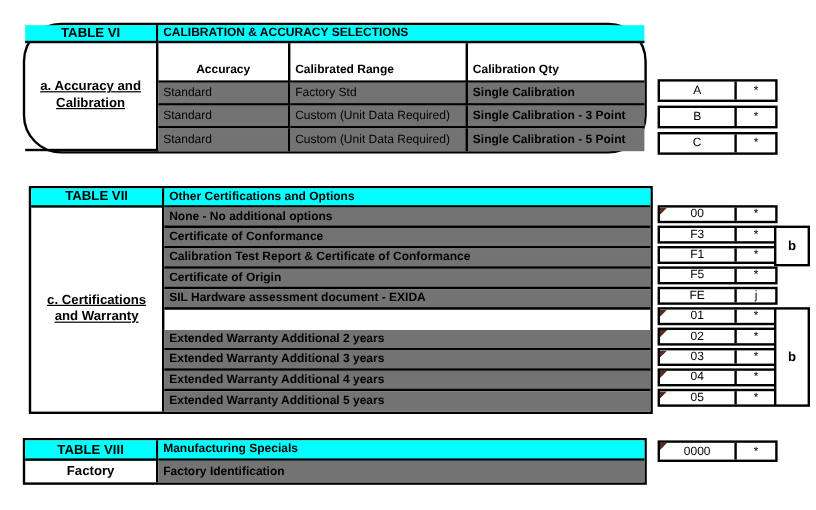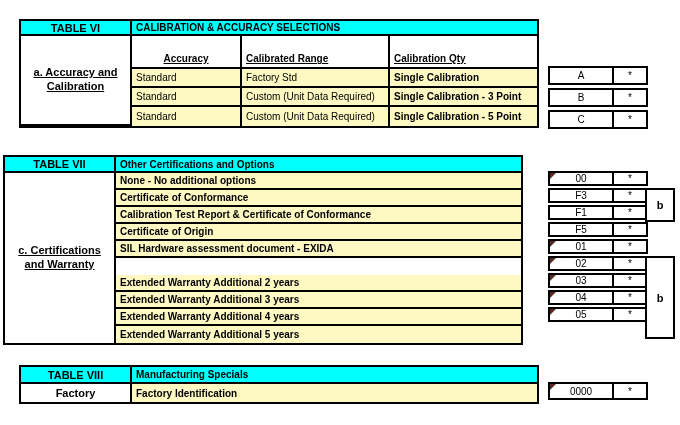--- a/index.html
+++ b/index.html
@@ -11,31 +11,31 @@
   .abs { position:absolute; }
   .grid { display:grid; border:2px solid #000; box-sizing:border-box; background:#fff; }
   .cell {
     border-right:2px solid #000; border-bottom:2px solid #000;
     box-sizing:border-box; display:flex; align-items:center;
     padding:0 4px; font-size:10px; overflow:hidden; white-space:nowrap;
   }
   .no-br { border-right:none;font-weight:bold; }
   .no-bb { border-bottom:none; }
   .cyan { background:#00FFFF; }
-  .gray { background:#fef9c3; }
+  .gray { background:#737373; }
   .bold { font-weight:bold; }
   .center { justify-content:center; text-align:center; }
-  .btm { align-items:flex-end; padding-bottom:3px;text-decoration:underline; }
+  .btm { align-items:flex-end; padding-bottom:3px; }
   .wrap2 { white-space:normal; line-height:1.25;text-decoration:underline; }
   .title-cell { font-size:11px; }
 
   
-  .t6 { left:19px; top:19px; width:520px; grid-template-columns:111px 110px 148px 1fr; grid-template-rows:15px 33px 19px 19px 19px; }
-  
-  .t7 { left:3px; top:155px; width:520px; grid-template-columns:111px 1fr; grid-template-rows:16px repeat(10,17px); }
+  .t6 { left:19px; top:19px; width:520px; grid-template-columns:111px 110px 148px 1fr; grid-template-rows:15px 33px 19px 19px 19px;border-radius:32px; }
+  
+  .t7 { left:24px; top:155px; width:520px; grid-template-columns:111px 1fr; grid-template-rows:16px repeat(10,17px); }
   
   .t8 { left:19px; top:365px; width:520px; grid-template-columns:111px 1fr; grid-template-rows:17px 18px; }
 
   
   .codes { display:flex; flex-direction:column; }
   .codebox {
     display:flex; border:2px solid #000; box-sizing:border-box;
     width:100px; background:#fff;
   }
   .codebox.h19 { height:19px; margin-bottom:3px; }
@@ -132,20 +132,24 @@
   </div>
   <div class="codebox h15">
     <div class="code-cell">F1</div>
     <div class="mark-cell">*</div>
   </div>
   <div class="codebox h15">
     <div class="code-cell">F5</div>
     <div class="mark-cell">*</div>
   </div>
   <div class="codebox h15">
+    <div class="code-cell">FE</div>
+    <div class="mark-cell">j</div>
+  </div>
+  <div class="codebox h15">
     <div class="code-cell">
       <span class="comment-tri"></span>
       <span>01</span>
     </div>
     <div class="mark-cell">*</div>
   </div>
   <div class="codebox h15">
     <div class="code-cell">
       <span class="comment-tri"></span>
       <span>02</span>
@@ -182,21 +186,21 @@
   <span>b</span>
 </div>
 
 <div class="grid abs t8">
   <div class="cell cyan bold center title-cell" style="grid-area:1/1">TABLE VIII</div>
   <div class="cell bold center title-cell no-bb" style="grid-area:2/1">Factory</div>
   <div class="cell cyan bold no-br" style="grid-area:1/2">Manufacturing Specials</div>
   <div class="cell gray bold no-br no-bb" style="grid-area:2/2">Factory Identification</div>
 </div>
 
-<div class="codes abs" style="left:548px; top:382px;">
+<div class="codes abs" style="left:548px; top:367px;">
   <div class="codebox h18">
     <div class="code-cell">
       <span class="comment-tri"></span>
       <span>0000</span>
     </div>
     <div class="mark-cell">*</div>
   </div>
 </div>
 
 </body></html>

